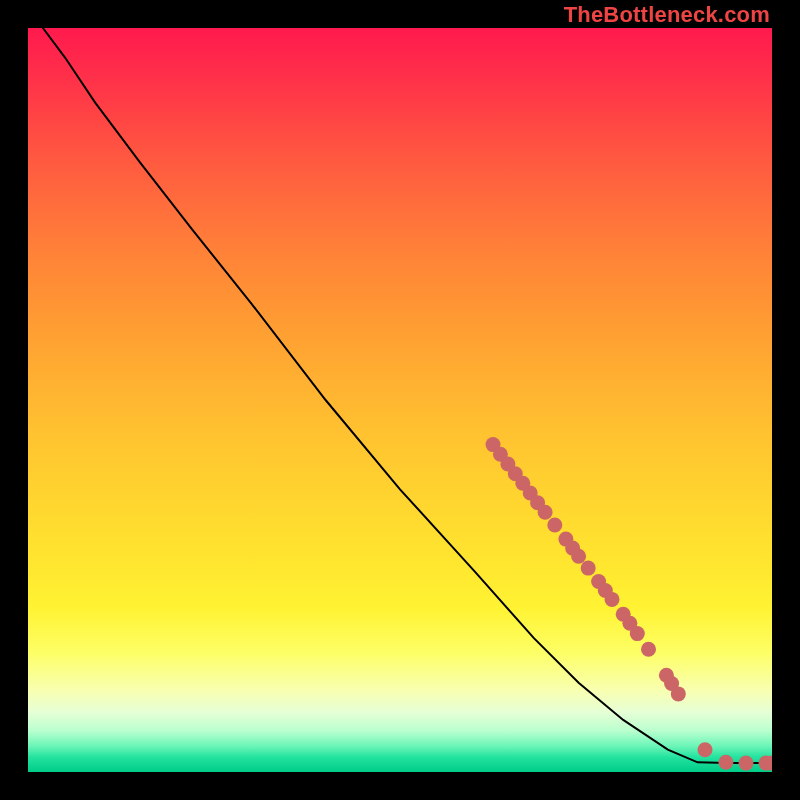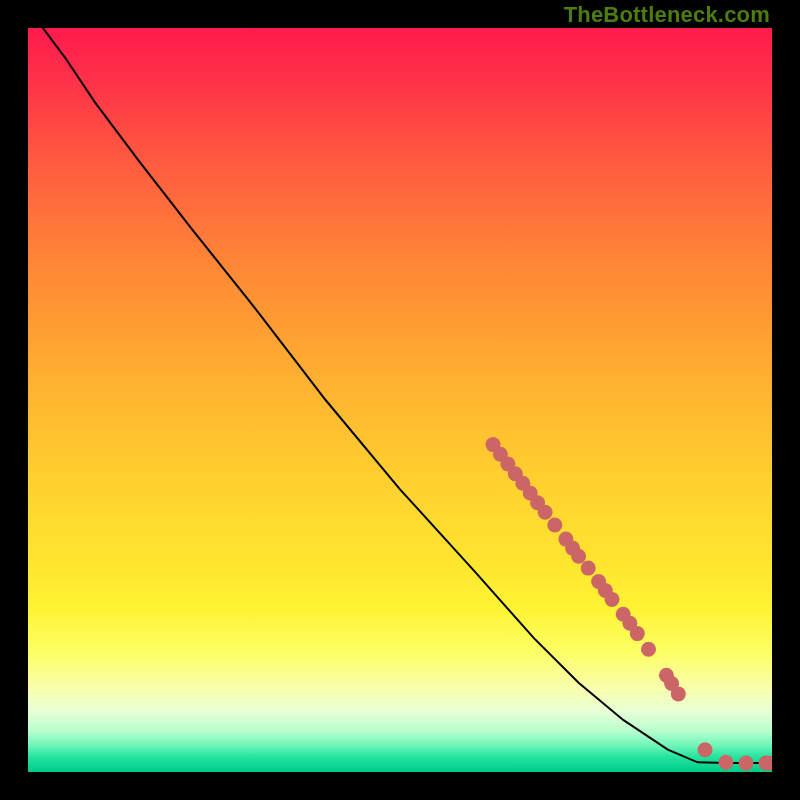--- a/index.html
+++ b/index.html
@@ -59,21 +59,21 @@
     inset: 0;
     width: 744px;
     height: 744px;
   }
   .watermark {
     position: absolute;
     top: 2px;
     right: 30px;
     font-size: 22px;
     font-weight: 600;
-    color: #4d7c0f;
+    color: #ef4444;
     letter-spacing: 0.2px;
     font-family: Arial, Helvetica, sans-serif;
   }
 </style>
 </head>
 <body>
 
 <div class="frame">
   <div class="plot">
     <div class="gradient"></div>

